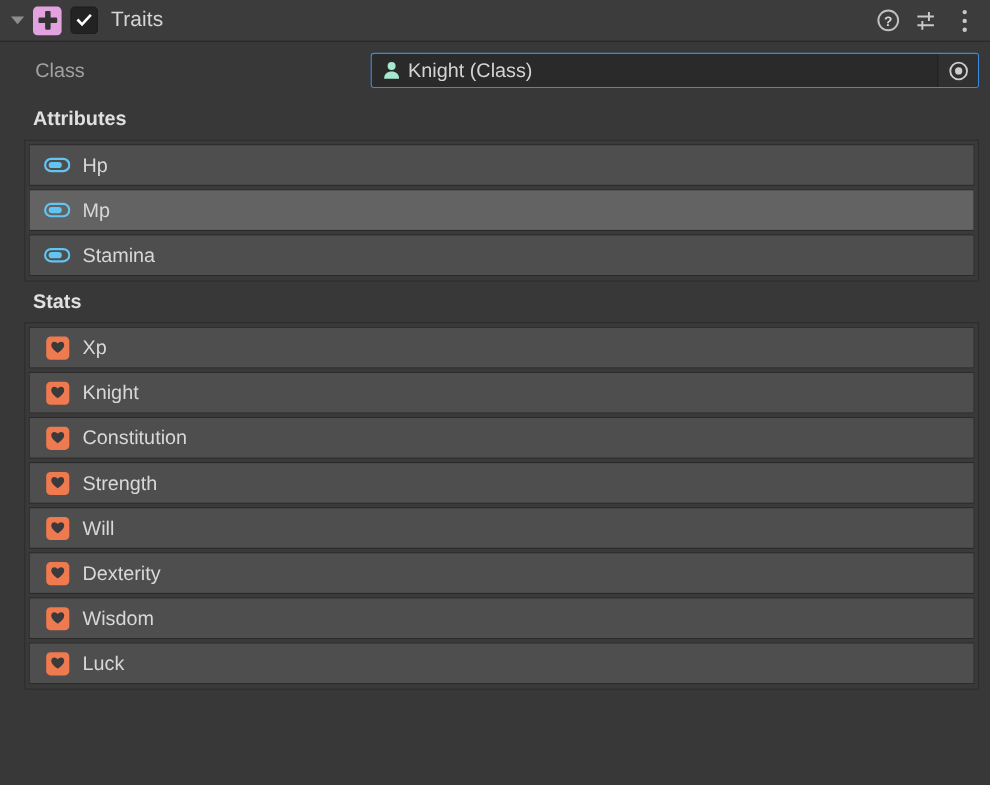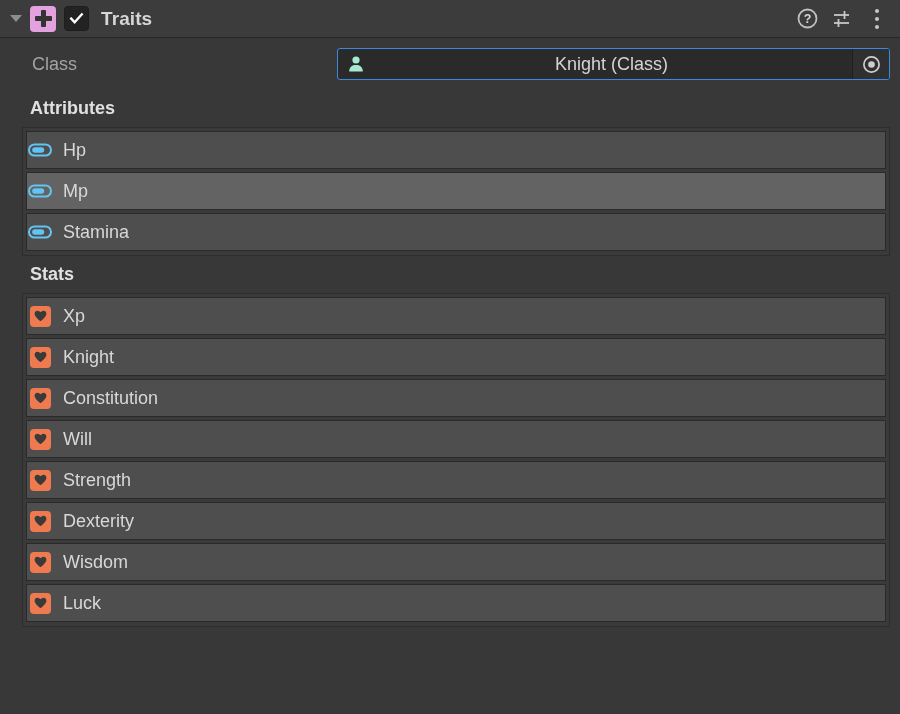--- a/index.html
+++ b/index.html
@@ -81,21 +81,21 @@
     border: 1px solid #1d1d1d;
     display: flex;
     align-items: center;
     justify-content: center;
     flex: 0 0 auto;
     margin-right: 12px;
     box-sizing: border-box;
   }
   .component-title {
     font-size: 19px;
-    font-weight: bold;
+    font-weight: normal;
     color: #d6d6d6;
     letter-spacing: 0.1px;
     white-space: nowrap;
   }
   .header-spacer { flex: 1 1 auto; }
   .header-btn {
     width: 26px;
     height: 26px;
     display: flex;
     align-items: center;
@@ -138,21 +138,20 @@
     margin-left: auto;
     width: 553px;
     height: 32px;
     background: #2a2a2a;
     border: 1px solid #3b89e0;
     border-radius: 3px;
     display: flex;
     align-items: center;
     box-sizing: border-box;
     overflow: hidden;
-    text-align: center;
   }
   .object-field .of-icon {
     width: 22px;
     height: 22px;
     margin-left: 7px;
     margin-right: 4px;
     flex: 0 0 auto;
     display: flex;
     align-items: center;
     justify-content: center;
@@ -195,20 +194,21 @@
   .list-box.clipped {
     max-height: 355px;
     overflow: hidden;
   }
   .list-row {
     height: 38px;
     background: #4e4e4e;
     border: 1px solid #2a2a2a;
     display: flex;
     align-items: center;
+    padding-left: 12px;
     margin-bottom: 3px;
     box-sizing: border-box;
   }
   .list-row:last-child { margin-bottom: 1px; }
   .list-row.selected {
     background: #636363;
   }
   .row-icon {
     width: 26px;
     height: 22px;
@@ -383,42 +383,42 @@
     </div>
 
     <div class="list-row">
       <span class="row-icon">
         <span class="stat-badge">
           <svg width="13" height="12" viewBox="0 0 13 12">
             <path d="M6.5 11 C6.5 11 0.6 7.2 0.6 3.7 C0.6 1.8 2 0.7 3.4 0.7 C4.8 0.7 6.5 2.2 6.5 2.2 C6.5 2.2 8.2 0.7 9.6 0.7 C11 0.7 12.4 1.8 12.4 3.7 C12.4 7.2 6.5 11 6.5 11 Z" fill="#3a3a3a"></path>
           </svg>
         </span>
       </span>
+      <span class="row-label">Strength</span>
+    </div>
+
+    <div class="list-row">
+      <span class="row-icon">
+        <span class="stat-badge">
+          <svg width="13" height="12" viewBox="0 0 13 12">
+            <path d="M6.5 11 C6.5 11 0.6 7.2 0.6 3.7 C0.6 1.8 2 0.7 3.4 0.7 C4.8 0.7 6.5 2.2 6.5 2.2 C6.5 2.2 8.2 0.7 9.6 0.7 C11 0.7 12.4 1.8 12.4 3.7 C12.4 7.2 6.5 11 6.5 11 Z" fill="#3a3a3a"></path>
+          </svg>
+        </span>
+      </span>
       <span class="row-label">Will</span>
     </div>
 
     <div class="list-row">
       <span class="row-icon">
         <span class="stat-badge">
           <svg width="13" height="12" viewBox="0 0 13 12">
             <path d="M6.5 11 C6.5 11 0.6 7.2 0.6 3.7 C0.6 1.8 2 0.7 3.4 0.7 C4.8 0.7 6.5 2.2 6.5 2.2 C6.5 2.2 8.2 0.7 9.6 0.7 C11 0.7 12.4 1.8 12.4 3.7 C12.4 7.2 6.5 11 6.5 11 Z" fill="#3a3a3a"></path>
           </svg>
         </span>
       </span>
-      <span class="row-label">Strength</span>
-    </div>
-
-    <div class="list-row">
-      <span class="row-icon">
-        <span class="stat-badge">
-          <svg width="13" height="12" viewBox="0 0 13 12">
-            <path d="M6.5 11 C6.5 11 0.6 7.2 0.6 3.7 C0.6 1.8 2 0.7 3.4 0.7 C4.8 0.7 6.5 2.2 6.5 2.2 C6.5 2.2 8.2 0.7 9.6 0.7 C11 0.7 12.4 1.8 12.4 3.7 C12.4 7.2 6.5 11 6.5 11 Z" fill="#3a3a3a"></path>
-          </svg>
-        </span>
-      </span>
       <span class="row-label">Dexterity</span>
     </div>
 
     <div class="list-row">
       <span class="row-icon">
         <span class="stat-badge">
           <svg width="13" height="12" viewBox="0 0 13 12">
             <path d="M6.5 11 C6.5 11 0.6 7.2 0.6 3.7 C0.6 1.8 2 0.7 3.4 0.7 C4.8 0.7 6.5 2.2 6.5 2.2 C6.5 2.2 8.2 0.7 9.6 0.7 C11 0.7 12.4 1.8 12.4 3.7 C12.4 7.2 6.5 11 6.5 11 Z" fill="#3a3a3a"></path>
           </svg>
         </span>

